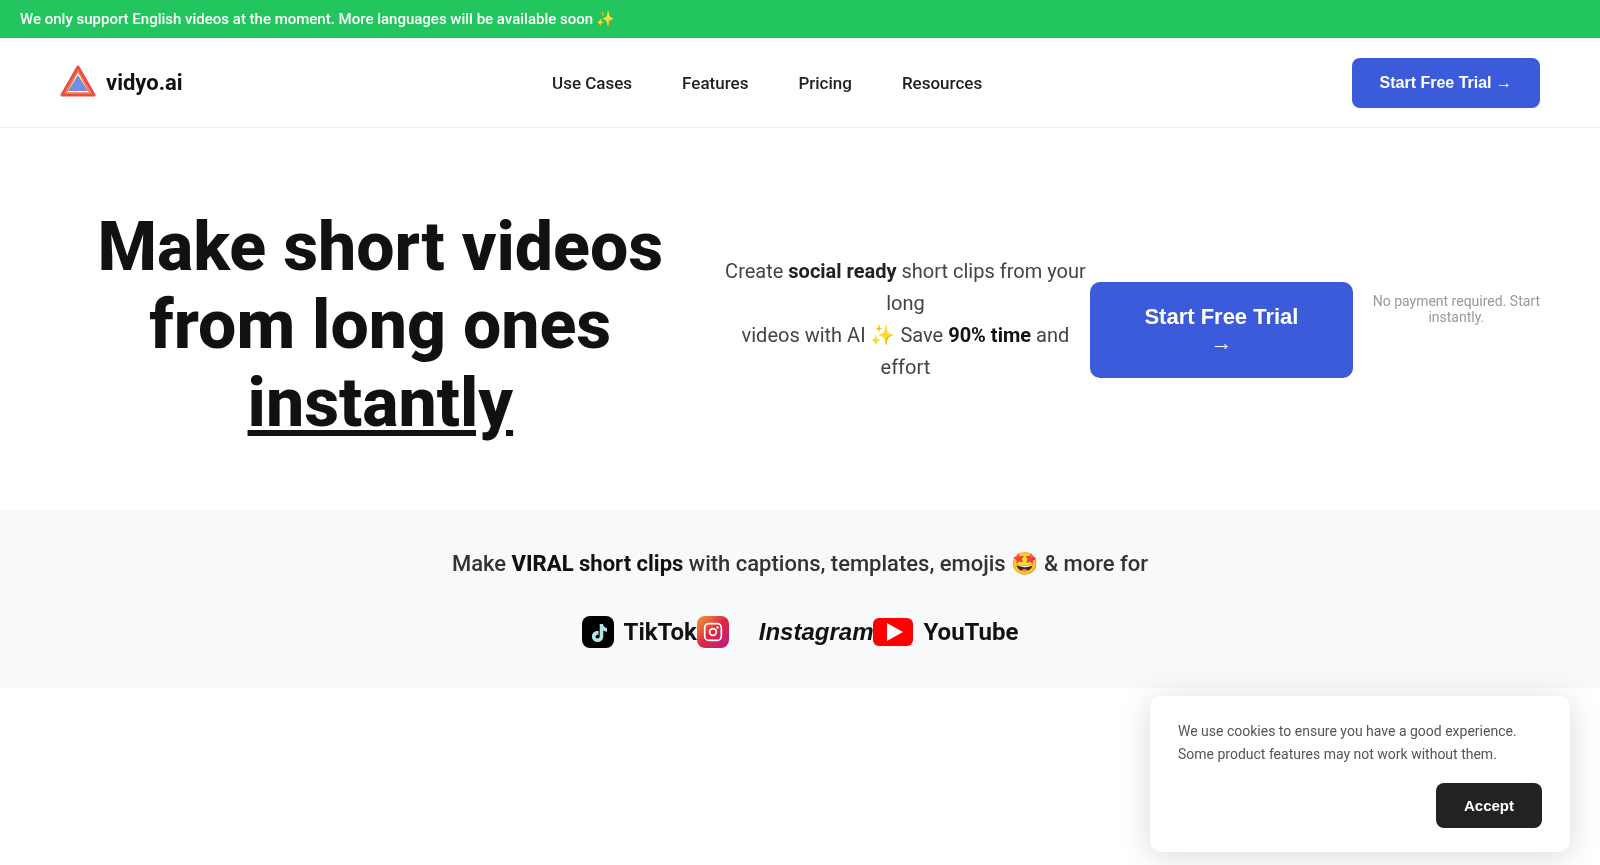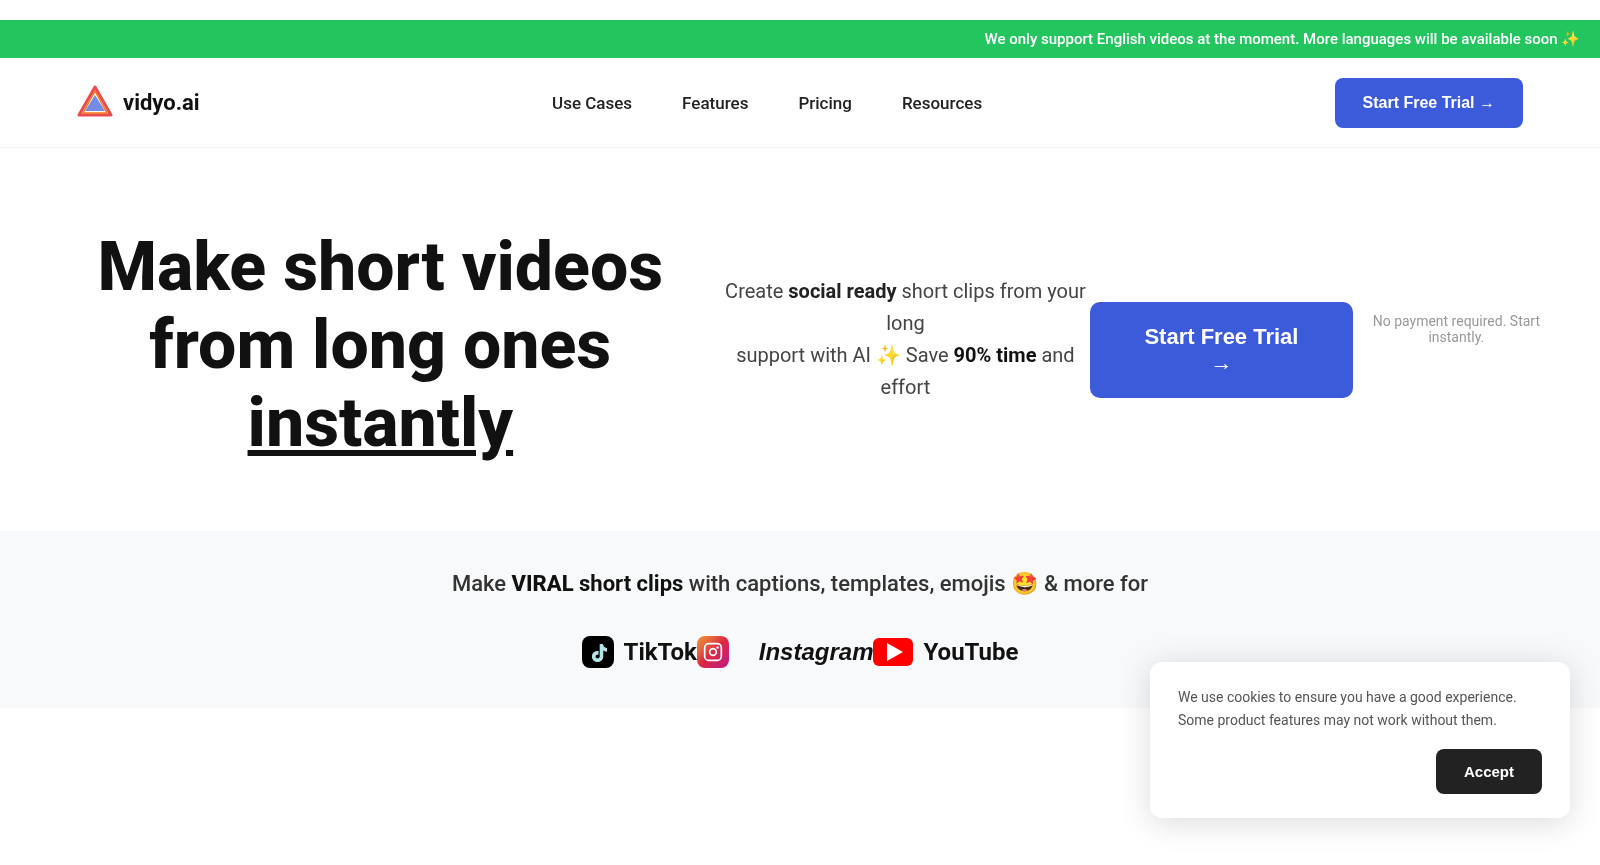--- a/index.html
+++ b/index.html
@@ -2,33 +2,32 @@
 <html><head>
   <meta charset="utf-8">
   <style>
     * { margin: 0; padding: 0; box-sizing: border-box; }
     body { font-family: -apple-system, BlinkMacSystemFont, 'Segoe UI', Roboto, sans-serif; background: #fff; overflow-x: hidden; }
 
     
     #announcement-bar {
       background: #22c55e;
       color: #fff;
-      text-align: right;
+      text-align: left;
       padding: 10px 20px;
       font-size: 15px;
       font-weight: 500;
-      margin-top: 20px;
     }
 
     
     #navbar {
       display: flex;
       align-items: center;
       justify-content: space-between;
-      padding: 0 77px;
+      padding: 0 60px;
       height: 90px;
       border-bottom: 1px solid #f0f0f0;
       background: #fff;
     }
     #logo-area {
       display: flex;
       align-items: center;
       gap: 10px;
       cursor: pointer;
     }
@@ -184,21 +183,21 @@
       border-radius: 8px;
       background: linear-gradient(135deg, #f09433 0%, #e6683c 25%, #dc2743 50%, #cc2366 75%, #bc1888 100%);
       display: flex;
       align-items: center;
       justify-content: center;
     }
 
     
     #cookie-banner {
       position: fixed;
-      bottom: 47px;
+      bottom: 13px;
       right: 30px;
       background: #fff;
       border-radius: 12px;
       padding: 24px 28px;
       max-width: 420px;
       box-shadow: 0 4px 32px rgba(0,0,0,0.15);
       display: flex;
       flex-direction: column;
       gap: 18px;
       z-index: 1000;
@@ -249,21 +248,21 @@
 </nav>
 
 <section id="hero">
   <h1 id="hero-title">
     <span>Make short videos</span><br>
     <span>from long ones </span><span class="underlined">instantly</span>
   </h1>
 
   <p id="hero-subtitle">
     <span>Create </span><span class="bold-text">social ready</span><span> short clips from your long</span><br>
-    <span>support with AI ✨ Save </span><strong class="highlight-time">90%</strong><strong class="highlight-time"> time</strong><span> and effort</span>
+    <span>videos with AI ✨ Save </span><strong class="highlight-time">90%</strong><strong class="highlight-time"> time</strong><span> and effort</span>
   </p>
 
   <button id="hero-cta-btn">Start Free Trial →</button>
 
   <p id="hero-no-payment">No payment required. Start instantly.</p>
 </section>
 
 <section id="social-proof">
   <p id="social-proof-title">
     <span>Make </span><span class="viral-text">VIRAL</span><span> </span><span class="short-clips-text">short clips</span><span> with captions, templates, emojis 🤩 &amp; more for</span>

